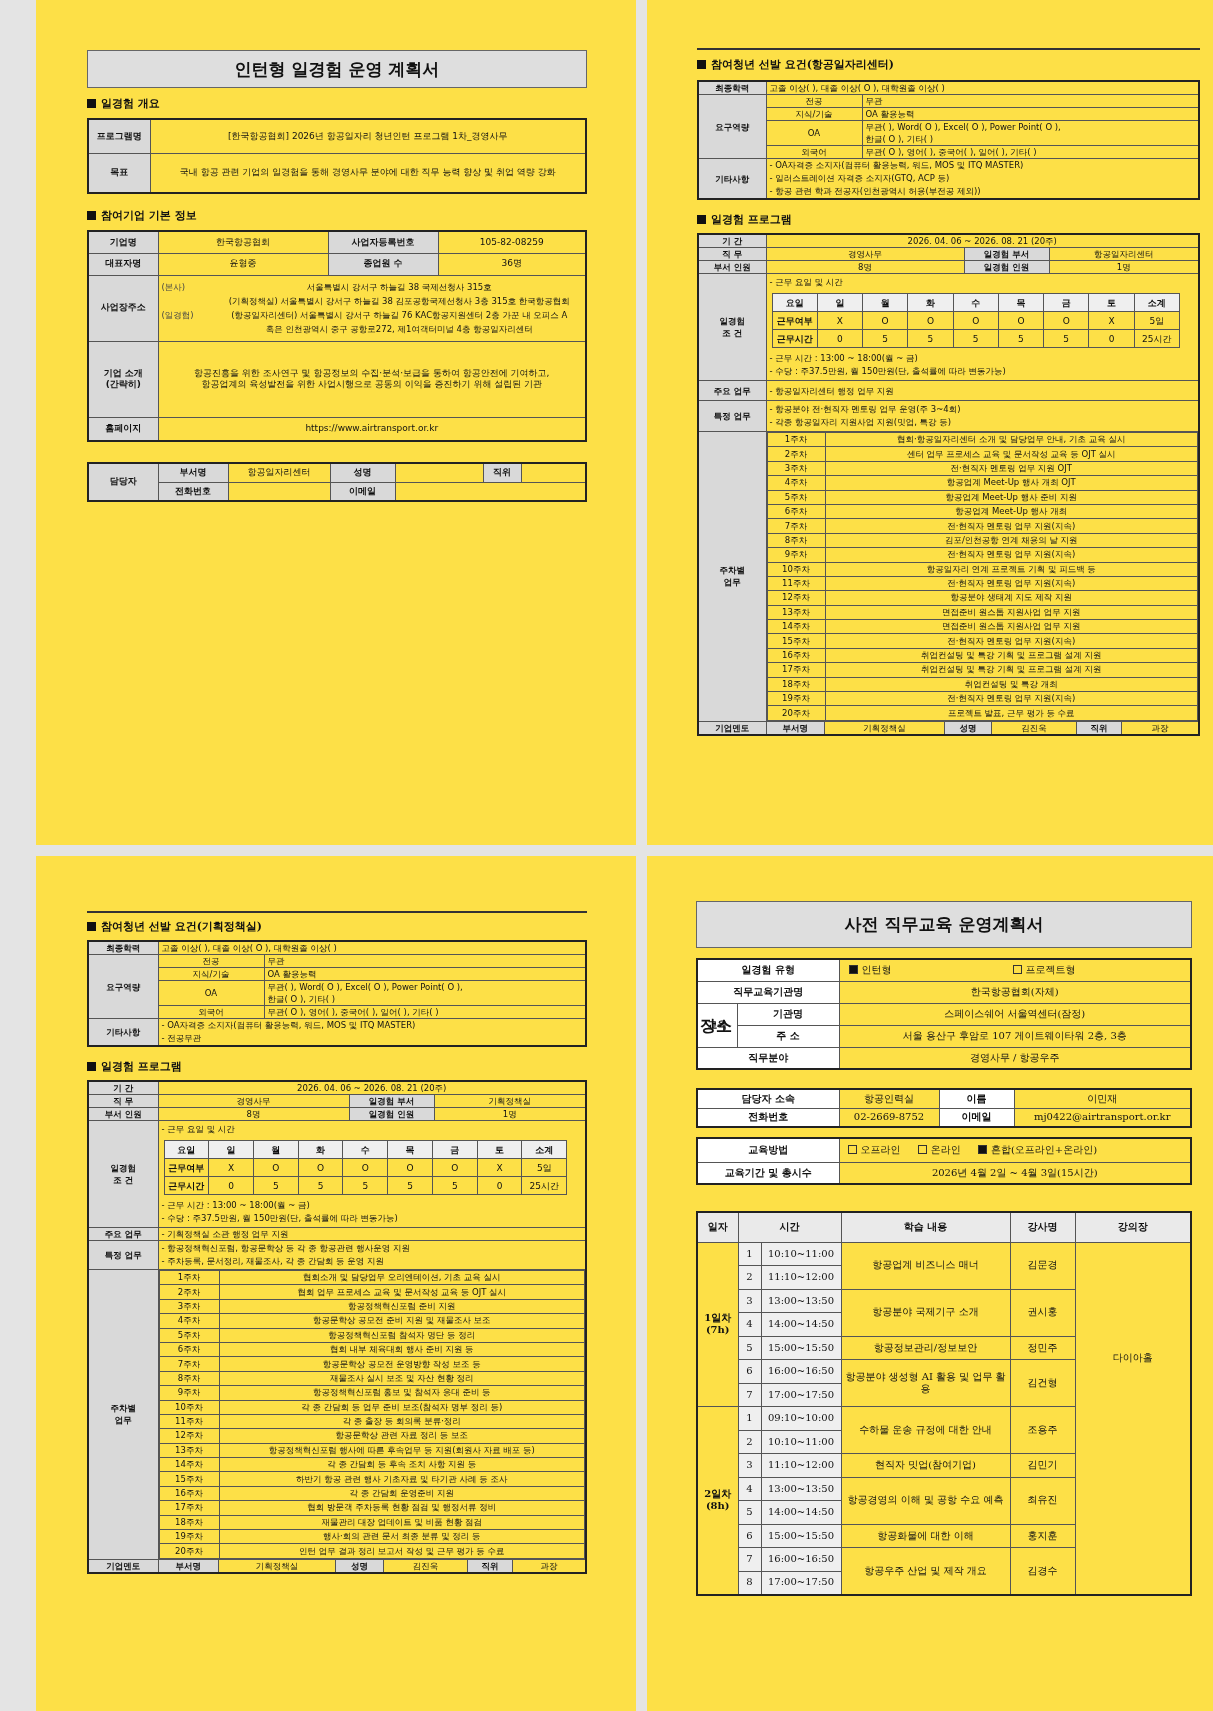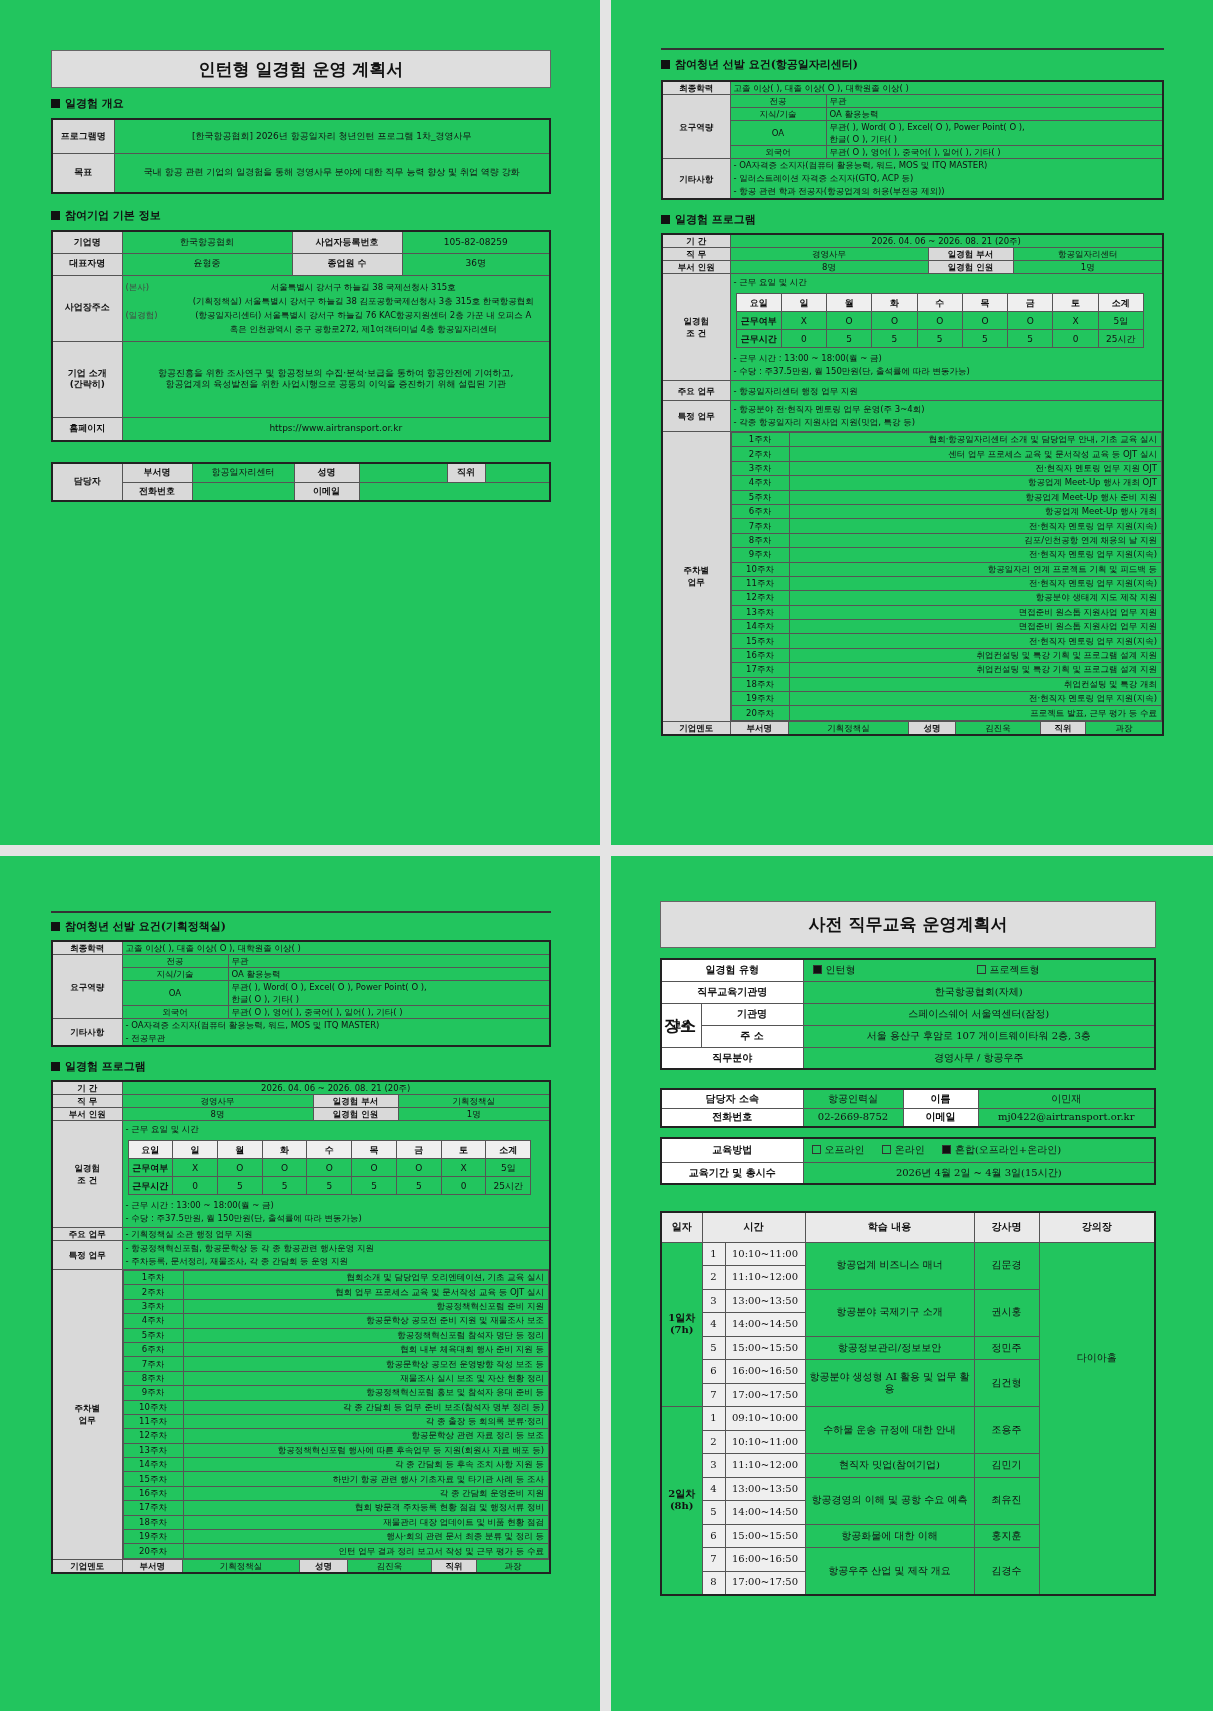--- a/index.html
+++ b/index.html
@@ -1,28 +1,28 @@
 <!DOCTYPE html>
 <html><head>
 <meta charset="utf-8">
 <style>
   * { box-sizing: border-box; margin: 0; padding: 0; }
   html, body { width: 1213px; height: 1711px; background: #e4e4e4; overflow: hidden; }
   body { position: relative; font-family: "DejaVu Sans", "Liberation Sans", sans-serif; color: #111; }
-  .page { position: absolute; background: #22c55e; overflow: hidden; }
+  .page { position: absolute; background: #fde047; overflow: hidden; margin-left: 36px; }
   #p1 { left: 0; top: 0; width: 600px; height: 845px; }
   #p2 { left: 611px; top: 0; width: 602px; height: 845px; }
   #p3 { left: 0; top: 856px; width: 600px; height: 855px; }
   #p4 { left: 611px; top: 856px; width: 602px; height: 855px; }
 
   table { border-collapse: collapse; width: 100%; table-layout: fixed; }
   td, th { border: 1px solid #555; font-size: 9px; line-height: 1.25; padding: 1px 3px; vertical-align: middle; font-weight: normal; }
   .lbl { background: #d9d9d9; text-align: center; font-weight: bold; }
   .c { text-align: center; }
-  .l { text-align: right; }
+  .l { text-align: center; }
   .outer { border: 2px solid #222; }
 
   .doc-title { position: absolute; border: 1px solid #666; background: #dedede; text-align: center; font-family: "DejaVu Serif", serif; font-weight: bold; }
   .sec { position: absolute; font-size: 11px; font-weight: bold; font-family: "DejaVu Serif", serif; }
   .sec .sq { display: inline-block; width: 9px; height: 9px; background: #111; margin-right: 5px; vertical-align: -1px; }
   .blk { position: absolute; }
   .topline { position: absolute; height: 2px; background: #333; }
 
   
   #p1 td { font-size: 9px; }
@@ -205,21 +205,21 @@
           </tr>
       <tr>
             <td class="c">외국어</td>
             <td>무관( O ), 영어(      ), 중국어(       ), 일어(       ), 기타(       )</td>
           </tr>
       <tr>
             <td class="lbl">기타사항</td>
             <td colspan="2">
               <span class="dash">- OA자격증 소지자(컴퓨터 활용능력, 워드, MOS 및 ITQ MASTER)</span>
               <span class="dash">- 일러스트레이션 자격증 소지자(GTQ, ACP 등)</span>
-              <span class="dash">- 항공 관련 학과 전공자(항공업계의 허용(부전공 제외))</span>
+              <span class="dash">- 항공 관련 학과 전공자(인천광역시 허용(부전공 제외))</span>
             </td>
           </tr>
     </tbody>
       </table>
   </div>
 
   <div class="sec" style="left:50px;top:212px;"><span class="sq"></span><span>일경험 프로그램</span></div>
 
   <div class="blk" style="left:50px;top:233px;width:503px;">
     <table class="outer cmp">

